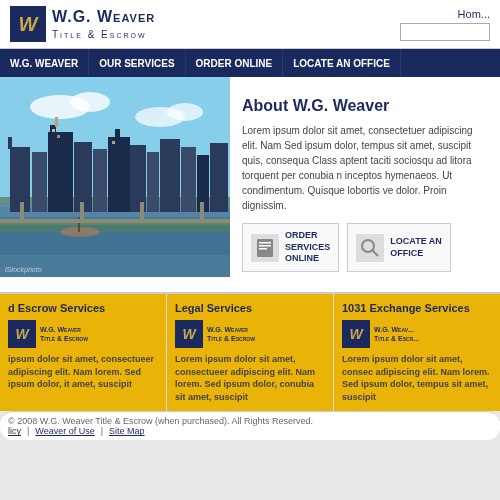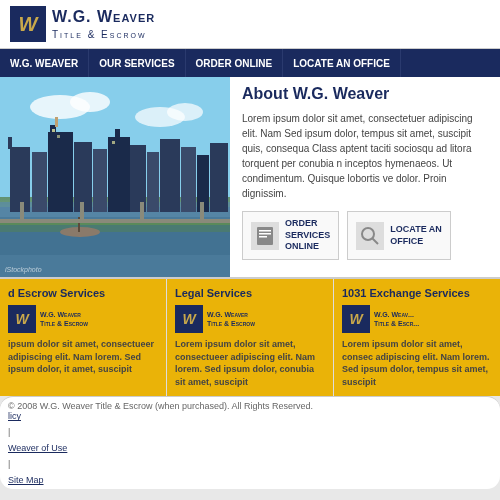--- a/index.html
+++ b/index.html
@@ -101,21 +101,21 @@
     #hero-img-inner {
       width: 100%;
       height: 100%;
       background: linear-gradient(180deg, #87ceeb 0%, #87ceeb 40%, #4a7a8a 40%, #3a6a7a 55%, #5a8a6a 55%, #6a9a7a 65%, #7aaa8a 65%, #8aba9a 75%, #5a7a6a 75%, #4a6a5a 100%);
       position: relative;
     }
 
     
     #content-right {
       flex: 1;
-      padding: 8px 12px;
+      padding: 20px 12px;
     }
     #about-title {
       font-size: 16px;
       color: #1a2a5e;
       font-weight: bold;
       margin-bottom: 8px;
     }
     #about-text {
       font-size: 10px;
       color: #444;
@@ -212,40 +212,43 @@
       background: #fff;
       border-top: 1px solid #ccc;
       padding: 4px 8px;
       font-size: 9px;
       color: #666;
       border-radius: 13px;
     }
     #footer-links {
       display: flex;
       gap: 6px;
-      flex-direction: column;
     }
     .footer-link {
       color: #1a2a5e;
       text-decoration: underline;
       cursor: pointer;
     }
   </style>
 </head>
 <body>
 
 <div id="header">
   <div id="logo-area">
     <div id="logo-icon">
       <span>W</span>
     </div>
     <div id="logo-text">
       <div id="logo-title">W.G. Weaver</div>
       <div id="logo-subtitle">Title &amp; Escrow</div>
     </div>
+  </div>
+  <div id="header-right">
+    <a id="home-link" href="#">Hom...</a>
+    <input id="search-box" type="text" placeholder="" style="">
   </div>
 </div>
 
 <div id="nav">
   <div class="nav-item">W.G. WEAVER</div>
   <div class="nav-item">OUR SERVICES</div>
   <div class="nav-item">ORDER ONLINE</div>
   <div class="nav-item">LOCATE AN OFFICE</div>
 </div>
 

